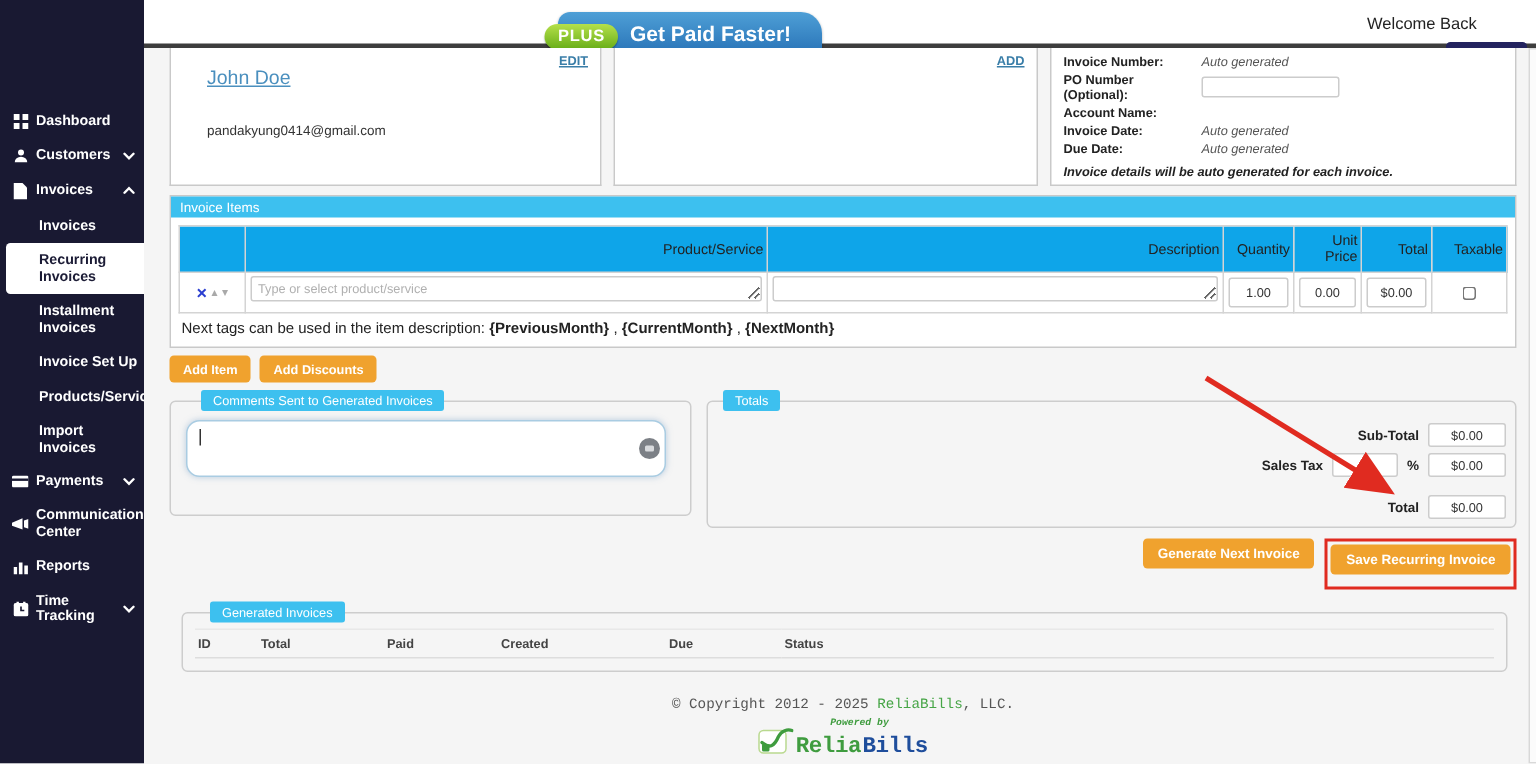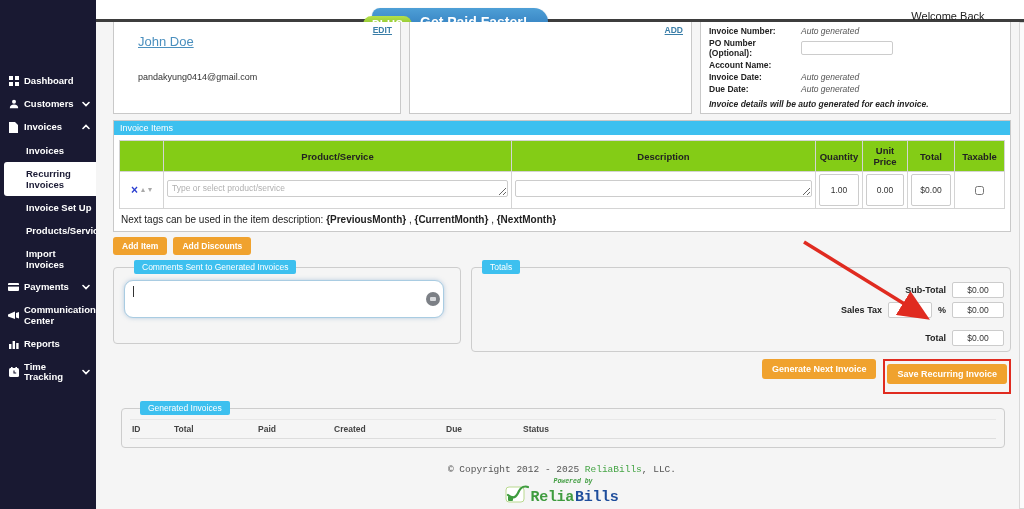--- a/index.html
+++ b/index.html
@@ -46,29 +46,29 @@
   .d-label { width:92px; font-size:8.5px; font-weight:bold; color:#222; flex-shrink:0; }
   .d-value { font-size:8.5px; font-style:italic; color:#555; }
   .po-input { width:92px; height:14px; border:1px solid #ccc; border-radius:2px; font-size:8.5px; font-family:inherit; padding:0 3px; }
   .d-note { font-size:8.5px; font-weight:bold; font-style:italic; color:#222; margin-top:5px; }
 
   
   .items-section { margin-top:6px; background:#fff; border:1px solid #c9c9c9; }
   .cyan-bar { background:#3dc0ef; color:#fff; font-size:9px; padding:2px 6px; height:14px; }
   .items-inner { padding:5px 5px 0 5px; }
   table.items { width:100%; border-collapse:collapse; table-layout:fixed; }
-  table.items th { border:1px solid #d4d4d4; font-size:9.5px; font-weight:bold; color:#222; text-align:center; padding:4px 2px; height:30px; background:#84cc16; }
+  table.items th { border:1px solid #d4d4d4; font-size:9.5px; font-weight:normal; color:#222; text-align:right; padding:4px 2px; height:30px; background:#0ea5e9; }
   table.items td { border:1px solid #d4d4d4; padding:2px 3px; vertical-align:middle; height:24px; }
   .col-actions { width:44px; } .col-prod { width:348px; } .col-desc { } .col-qty { width:47px; } .col-unit { width:45px; } .col-total { width:47px; } .col-tax { width:50px; }
   .row-icons { display:flex; align-items:center; gap:3px; justify-content:center; }
   .del-x { color:#2b3fd0; font-weight:bold; font-size:12px; line-height:1; cursor:pointer; }
   .mv { color:#a9a9a9; font-size:8px; line-height:1; cursor:pointer; }
   .cell-ta { width:100%; height:17px; border:1px solid #ccc; border-radius:2px; font-size:8.5px; font-family:inherit; resize:both; padding:2px 4px; color:#333; }
   .cell-ta::placeholder { color:#b0b0b0; }
-  .num-in { width:100%; height:32px; border:1px solid #ccc; border-radius:2px; font-size:8.5px; font-family:inherit; text-align:center; color:#333; }
+  .num-in { width:100%; height:20px; border:1px solid #ccc; border-radius:2px; font-size:8.5px; font-family:inherit; text-align:center; color:#333; }
   .tax-check { display:block; margin:0 auto; width:9px; height:9px; }
   .tags-note { font-size:10px; color:#222; padding:5px 2px 6px 2px; }
   .tags-note b { font-weight:bold; }
 
   
   .btn-row { display:flex; gap:6px; margin-top:5px; }
   .btn-orange { background:#f0a22e; color:#fff; border:none; border-radius:3px; font-size:8.5px; font-weight:bold; padding:4px 9px; cursor:pointer; font-family:inherit; }
   .btn-orange.lg { padding:5px 10px; font-size:9px; }
 
   
@@ -154,20 +154,21 @@
       <span class="nav-label">Invoices</span>
       <span class="chev">
           <svg width="8" height="6" viewBox="0 0 8 6">
             <path d="M1 4.5 L4 1.5 L7 4.5" stroke="#fff" stroke-width="1.6" fill="none" stroke-linecap="round"></path>
           </svg>
         </span>
     </div>
     <div class="subnav">
       <div class="sub-item"><span>Invoices</span></div>
       <div class="sub-item active"><span>Recurring Invoices</span></div>
+      <div class="sub-item"><span>Installment Invoices</span></div>
       <div class="sub-item"><span>Invoice Set Up</span></div>
       <div class="sub-item"><span>Products/Services</span></div>
       <div class="sub-item"><span>Import Invoices</span></div>
     </div>
     <div class="nav-item">
       <span class="nav-ic">
         <svg width="11" height="8" viewBox="0 0 11 8">
             <rect x="0" y="0" width="11" height="8" rx="1" fill="#fff"></rect>
             <rect x="0" y="2" width="11" height="1.6" fill="#191932"></rect>
           </svg>

